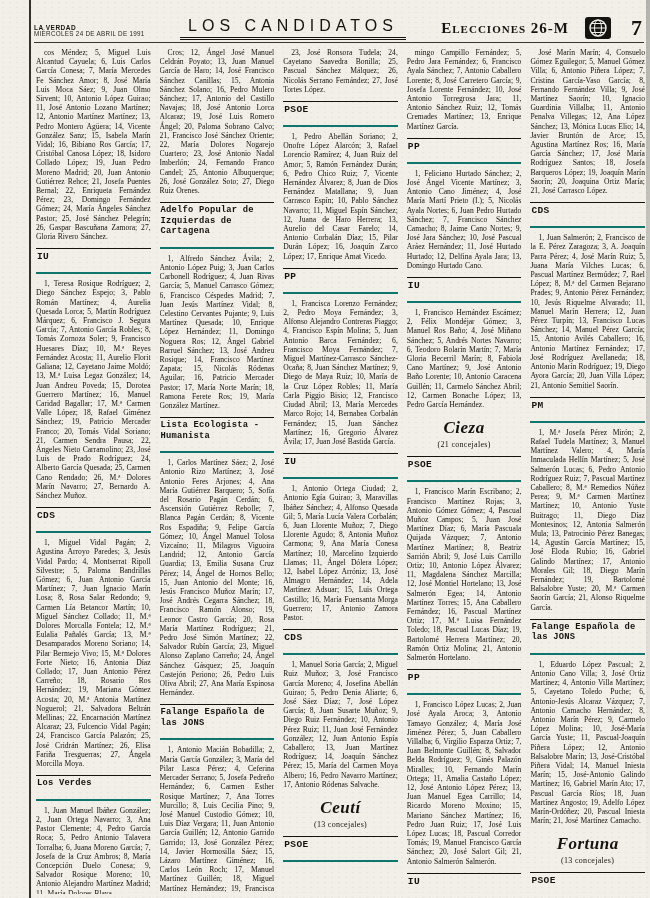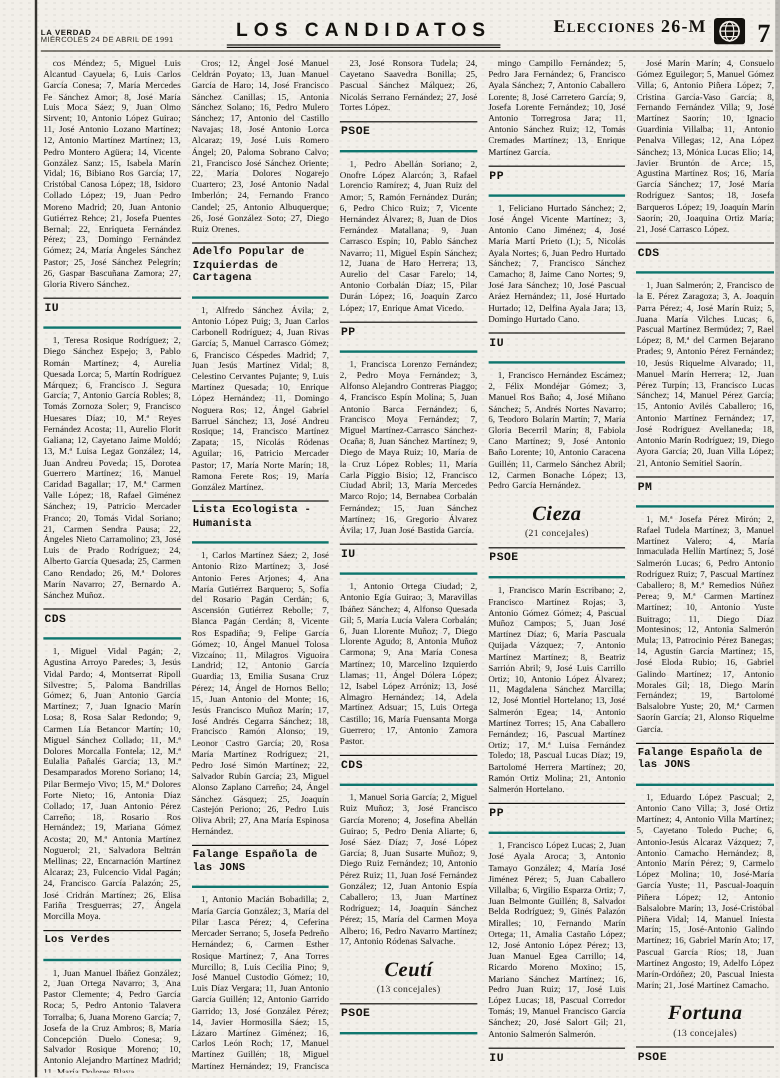--- a/index.html
+++ b/index.html
@@ -19,25 +19,25 @@
   header.masthead{
     position:absolute;left:34px;right:6px;top:8px;height:34px;
     border-bottom:1px solid #3a352c;
     display:flex;align-items:flex-end;justify-content:space-between;
   }
   .brand{line-height:1.05;padding-bottom:4px;}
   .brand .paper{font-family:"Liberation Sans",sans-serif;font-weight:bold;font-size:6.5px;letter-spacing:.5px;}
   .brand .date{font-family:"Liberation Sans",sans-serif;font-size:6.3px;letter-spacing:.3px;color:#2b2archive category;}
   .brand .date{color:#2b281f;}
   .section-title{
-    font-family:"Liberation Sans",sans-serif;font-weight:bold;font-size:16px;
+    font-family:"Liberation Sans",sans-serif;font-weight:normal;font-size:16px;
     letter-spacing:5px;border-bottom:3px double #15130f;padding:0 8px 2px 8px;margin-bottom:2px;
     white-space:nowrap;
   }
-  .edition{display:flex;gap:6px;padding-bottom:1px;}
+  .edition{display:flex;align-items:center;gap:16px;padding-bottom:1px;}
   .edition-label{
     font-family:"Liberation Serif",serif;font-weight:bold;font-size:15px;
     font-variant:small-caps;letter-spacing:1px;white-space:nowrap;
   }
   .globe{display:block;}
   .page-number{font-family:"Liberation Serif",serif;font-weight:bold;font-size:22px;padding-left:4px;padding-right:2px;}
 
   
   main.cols{
     position:absolute;left:36px;right:5px;top:46px;bottom:4px;

